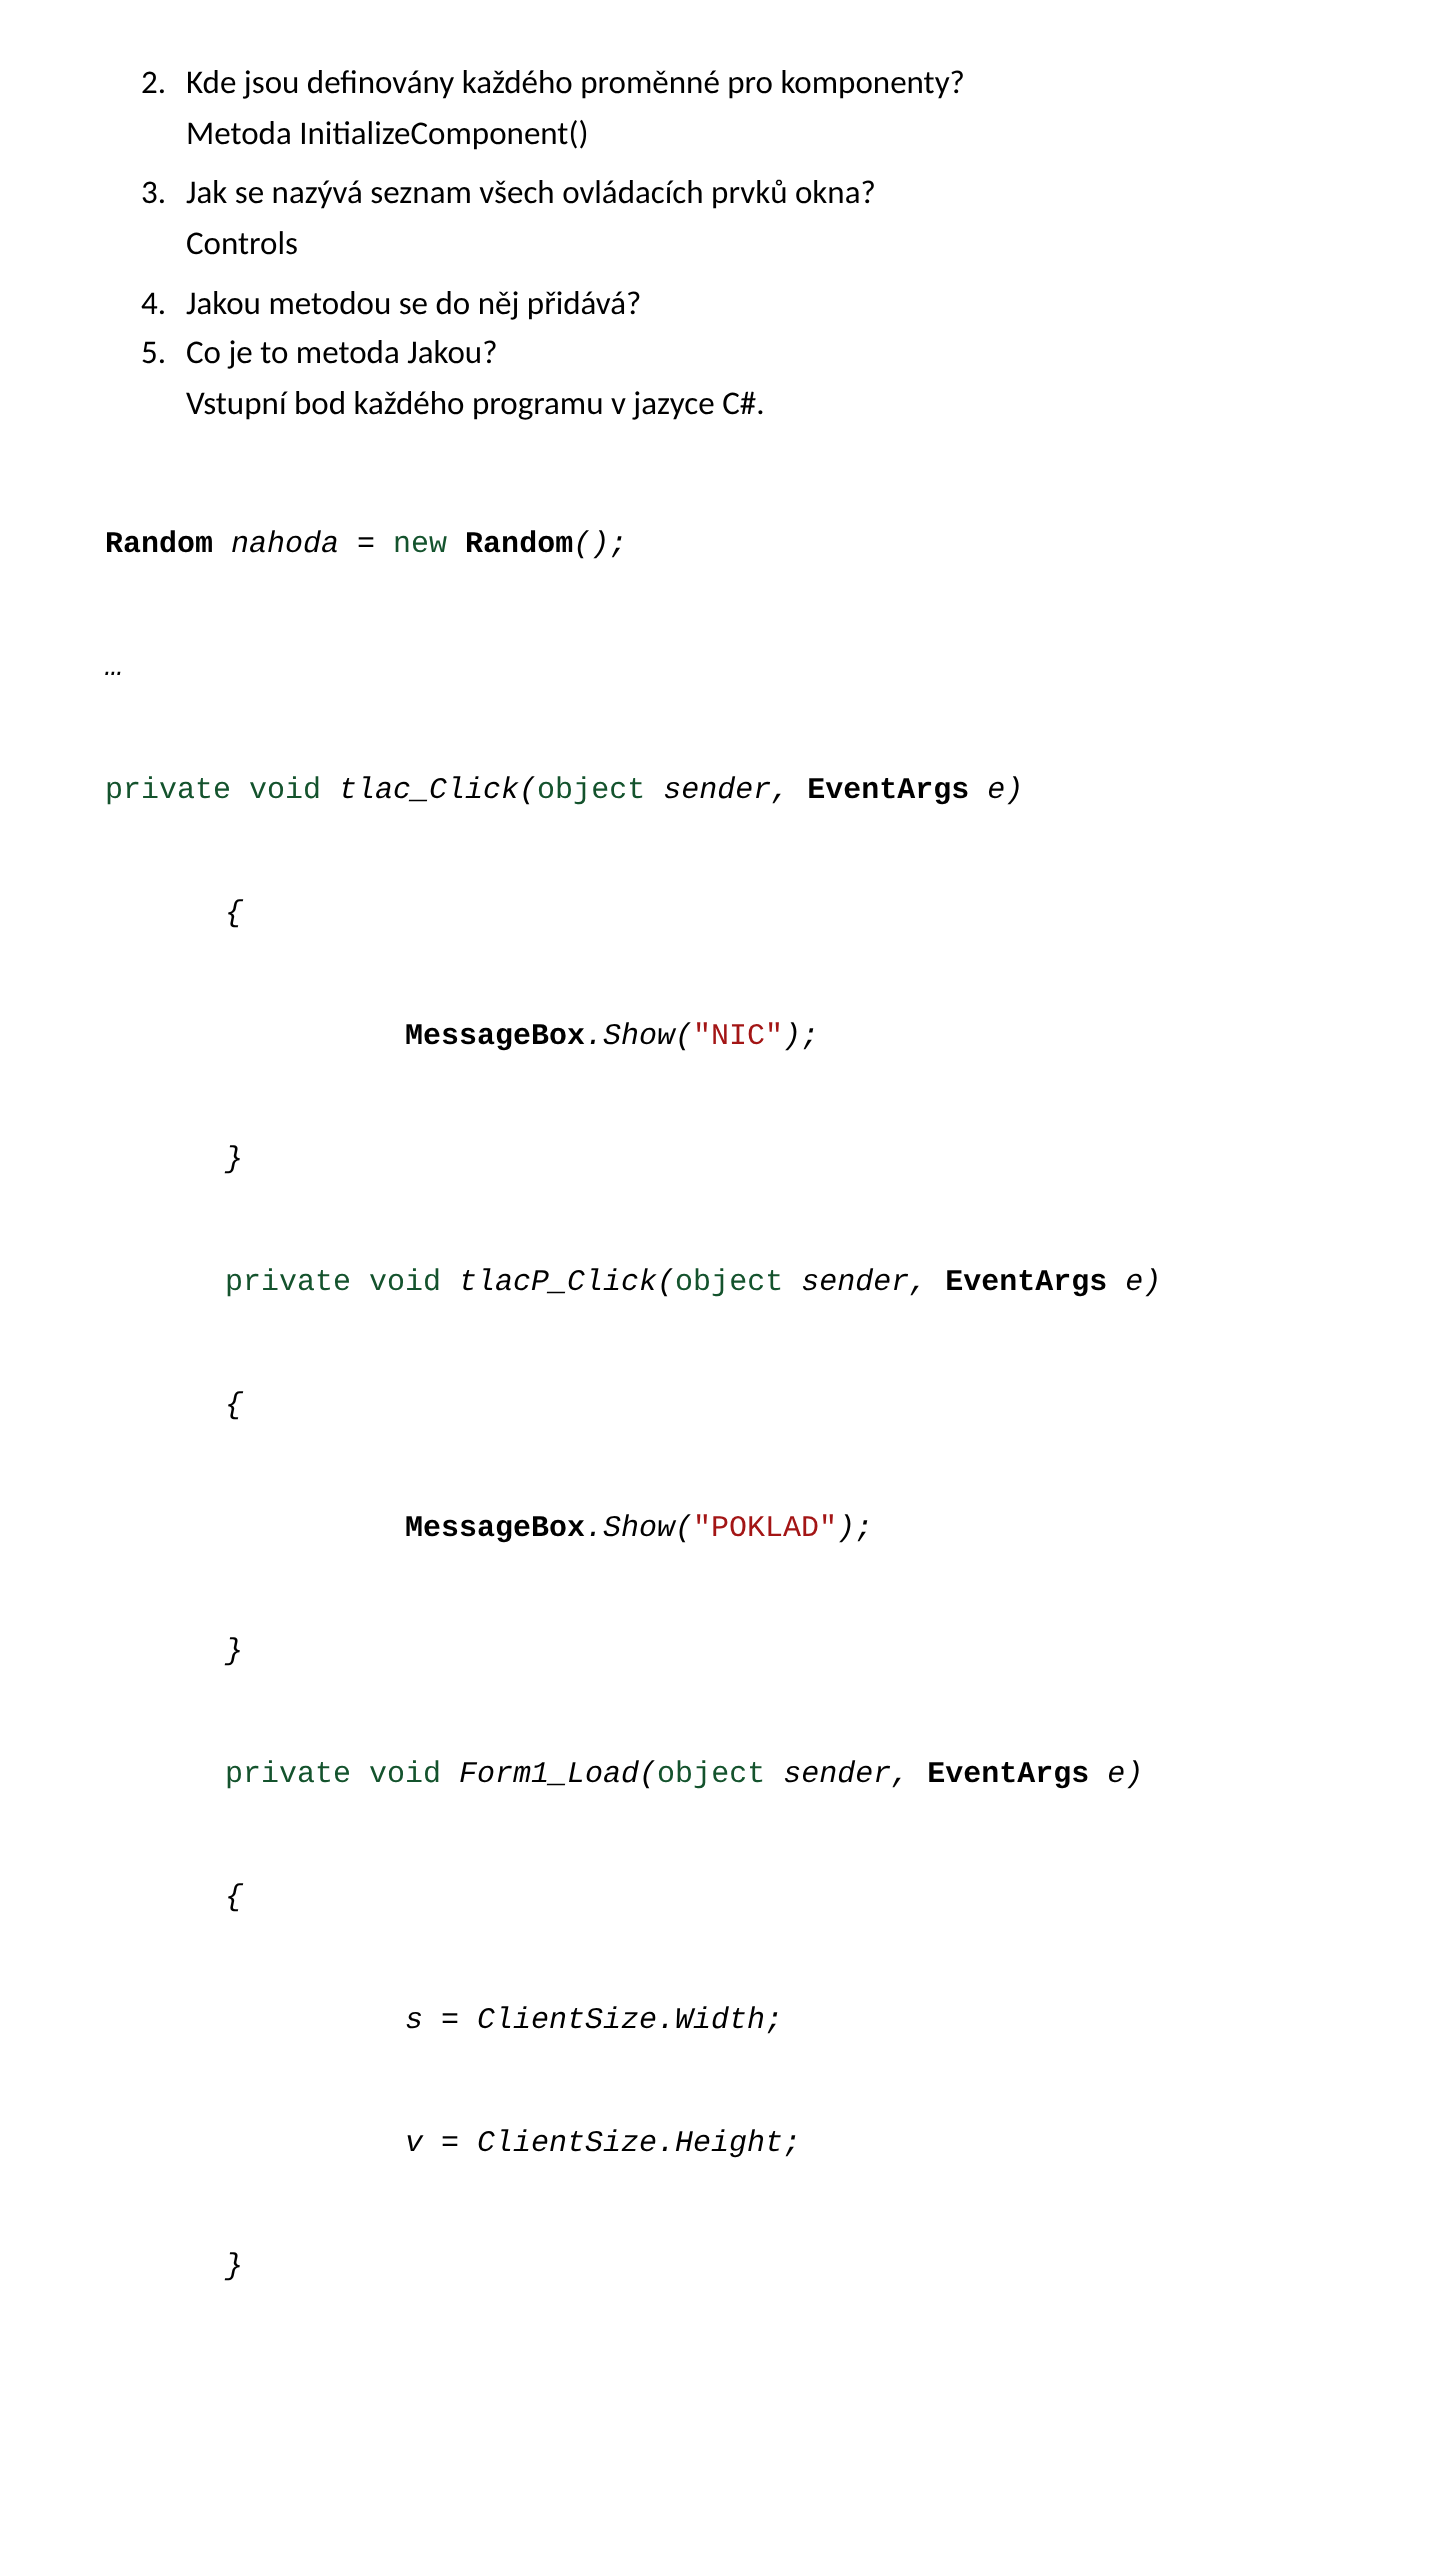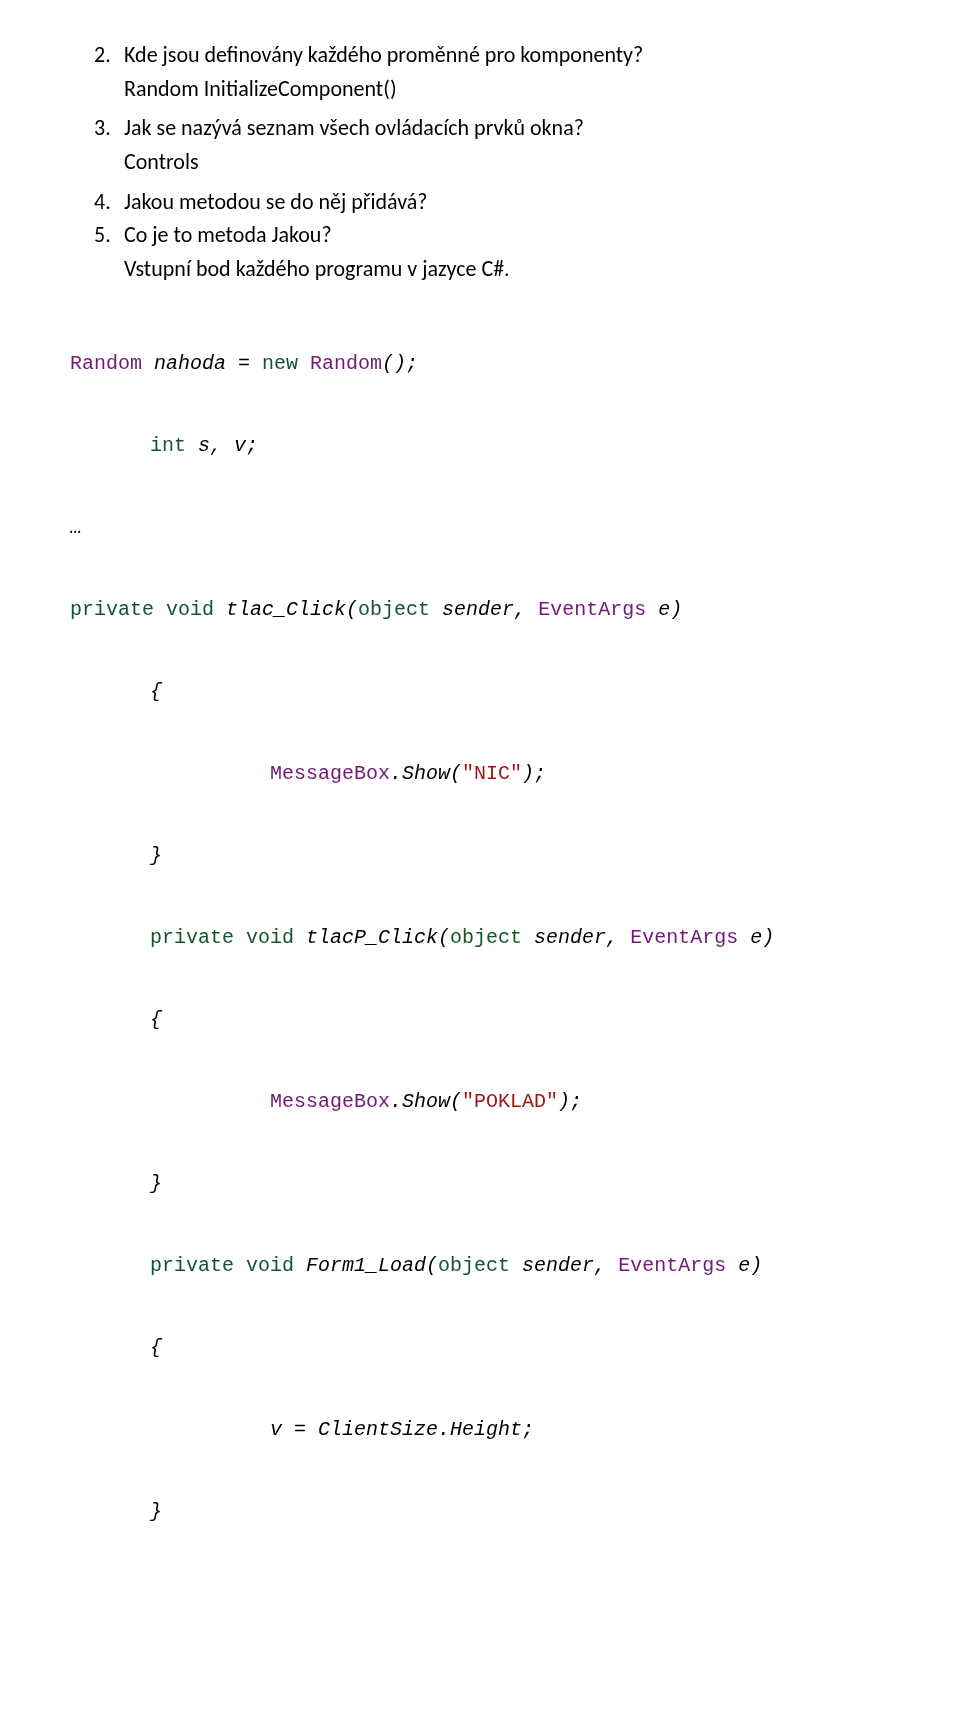--- a/index.html
+++ b/index.html
@@ -34,34 +34,34 @@
     font-family: "Courier New", Courier, monospace;
     font-size: 20px;
     line-height: 2.05;
     white-space: pre;
     margin-top: 18px;
   }
   .code .line { display: block; }
   .i1 { padding-left: 80px; }
   .i3 { padding-left: 200px; }
   .kw { color: #14532d; }
-  .cls { color: #701a75; }
+  .cls { color: #000000; font-weight: bold; }
   .blk { color: #000000; font-style: italic; }
   .str { color: #a31515; }
 </style>
 </head>
 <body>
 
 <div>
 
   <div class="list-item">
     <span class="list-num">2.</span>
     <span class="list-text">Kde jsou definovány každého proměnné pro komponenty?</span>
   </div>
-  <div class="answer">Random InitializeComponent()</div>
+  <div class="answer">Metoda InitializeComponent()</div>
 
   <div class="list-item">
     <span class="list-num">3.</span>
     <span class="list-text">Jak se nazývá seznam všech ovládacích prvků okna?</span>
   </div>
   <div class="answer">Controls</div>
 
   <div class="list-item">
     <span class="list-num">4.</span>
     <span class="list-text">Jakou metodou se do něj přidává?</span>
@@ -70,32 +70,32 @@
   <div class="list-item">
     <span class="list-num">5.</span>
     <span class="list-text">Co je to metoda Jakou?</span>
   </div>
   <div class="answer">Vstupní bod každého programu v jazyce C#.</div>
 
 </div>
 
 <div class="code">
 <span class="line"><span class="cls">Random</span><span class="blk"> nahoda = </span><span class="kw">new</span><span class="blk"> </span><span class="cls">Random</span><span class="blk">();</span></span>
-<span class="line i1"><span class="kw">int</span><span class="blk"> s, v;</span></span>
 <span class="line blk">…</span>
 <span class="line"><span class="kw">private</span><span class="blk"> </span><span class="kw">void</span><span class="blk"> tlac_Click(</span><span class="kw">object</span><span class="blk"> sender, </span><span class="cls">EventArgs</span><span class="blk"> e)</span></span>
 <span class="line i1 blk">{</span>
 <span class="line i3"><span class="cls">MessageBox</span><span class="blk">.Show(</span><span class="str">"NIC"</span><span class="blk">);</span></span>
 <span class="line i1 blk">}</span>
 <span class="line i1"><span class="kw">private</span><span class="blk"> </span><span class="kw">void</span><span class="blk"> tlacP_Click(</span><span class="kw">object</span><span class="blk"> sender, </span><span class="cls">EventArgs</span><span class="blk"> e)</span></span>
 <span class="line i1 blk">{</span>
 <span class="line i3"><span class="cls">MessageBox</span><span class="blk">.Show(</span><span class="str">"POKLAD"</span><span class="blk">);</span></span>
 <span class="line i1 blk">}</span>
 <span class="line i1"><span class="kw">private</span><span class="blk"> </span><span class="kw">void</span><span class="blk"> Form1_Load(</span><span class="kw">object</span><span class="blk"> sender, </span><span class="cls">EventArgs</span><span class="blk"> e)</span></span>
 <span class="line i1 blk">{</span>
+<span class="line i3 blk">s = ClientSize.Width;</span>
 <span class="line i3 blk">v = ClientSize.Height;</span>
 <span class="line i1 blk">}</span>
 <span class="line"> </span>
 
 
 
 
 
 
 

